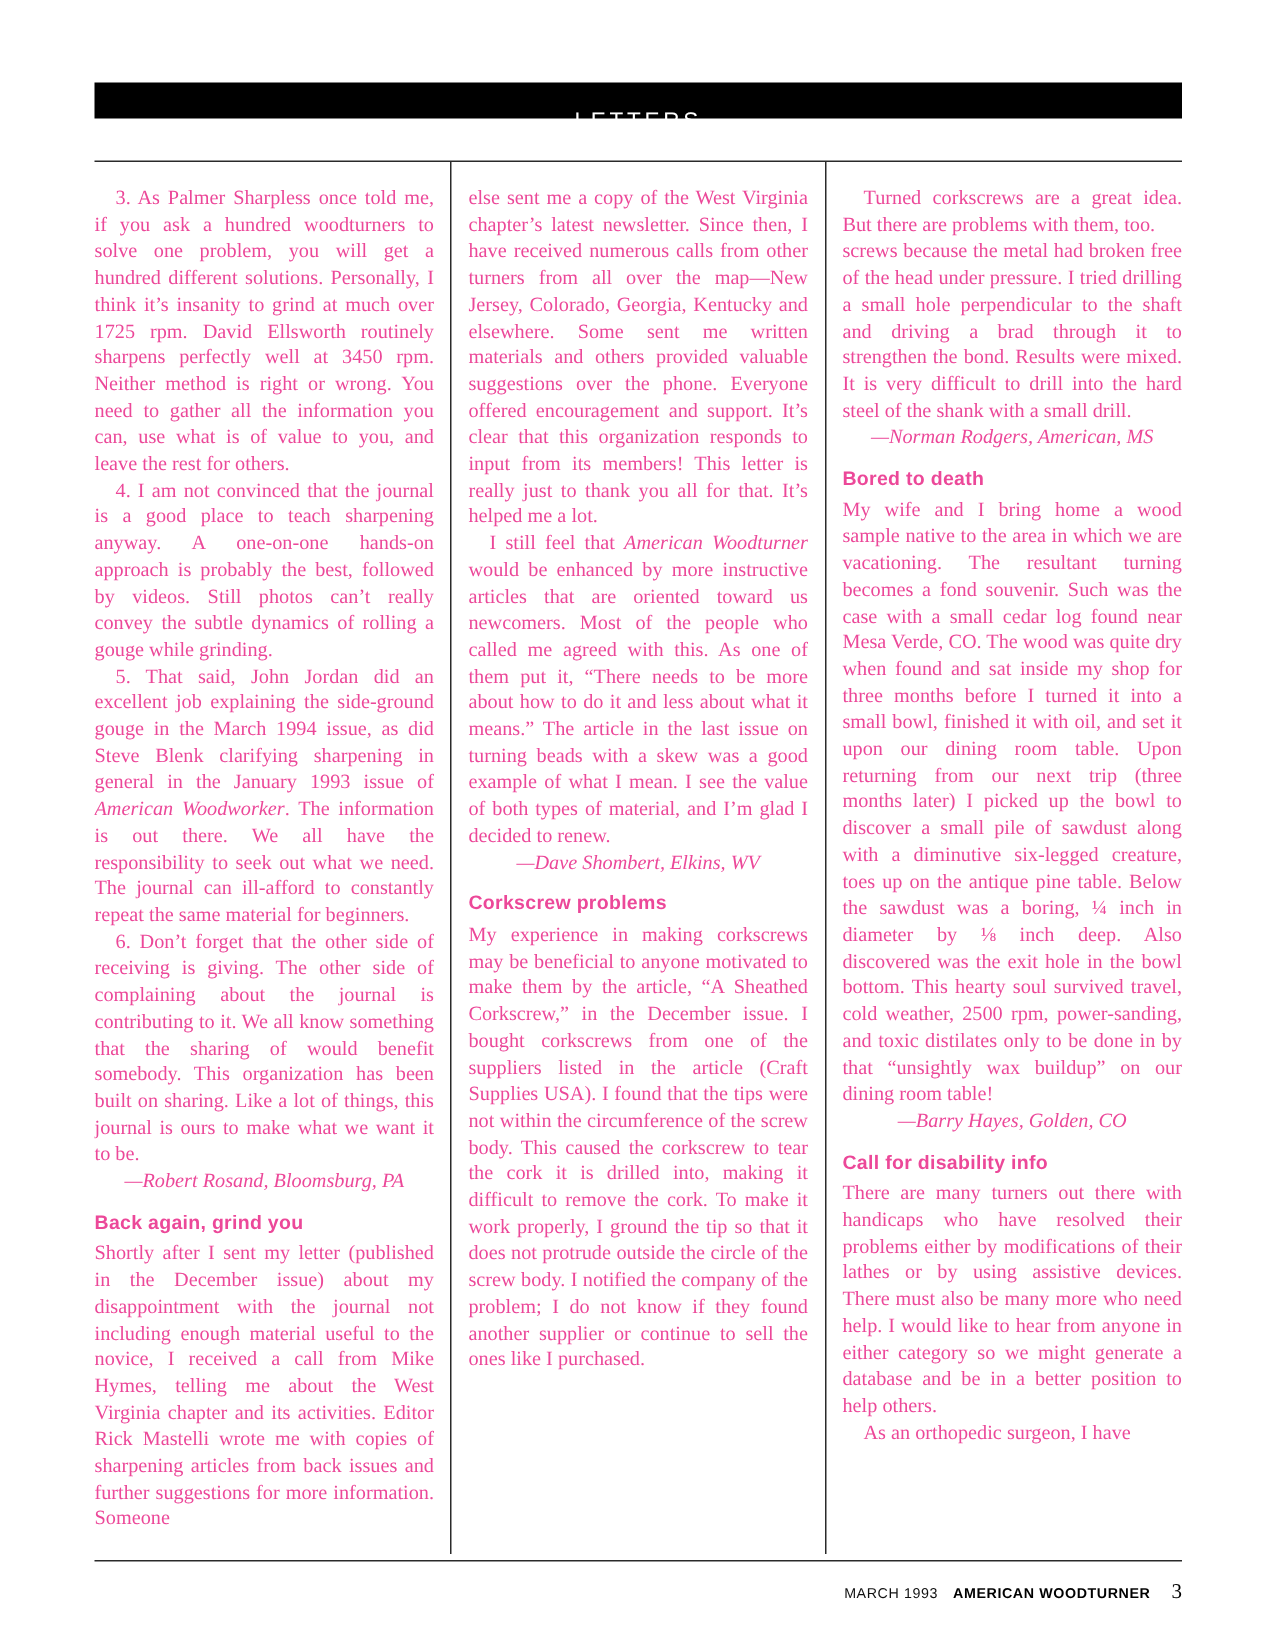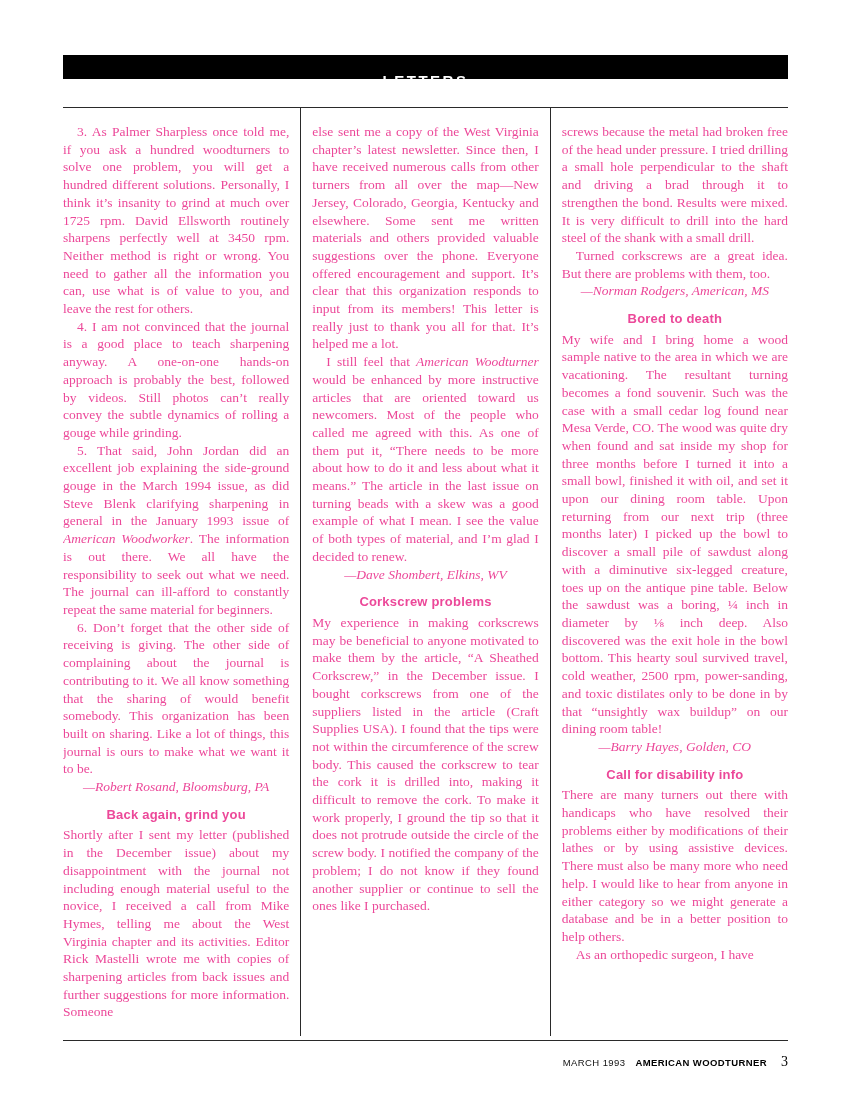--- a/index.html
+++ b/index.html
@@ -15,21 +15,21 @@
   .letters-bar {
     position: absolute;
     left: 63px; top: 55px;
     width: 725px; height: 24px;
     background: #000;
     color: #fff;
     display: flex; align-items: center; justify-content: center;
   }
   .letters-title {
     font-family: "Liberation Sans", sans-serif;
-    font-weight: 700;
+    font-weight: 400;
     font-size: 15px;
     letter-spacing: 2.5px;
     margin-top: 27px;
   }
   .top-rule {
     position: absolute;
     left: 63px; top: 107px;
     width: 725px; height: 1px;
     background: #2a2a2a;
   }
@@ -60,21 +60,21 @@
     font-style: italic;
     text-align: center;
     margin: 0;
   }
   h3.heading {
     font-family: "Liberation Sans", sans-serif;
     font-size: 13px;
     font-weight: 700;
     letter-spacing: 0.2px;
     margin: 10px 0 3px 0;
-    text-align: center;
+    text-align: left;
   }
   .footer-rule {
     position: absolute;
     left: 63px; top: 1040px;
     width: 725px; height: 1px;
     background: #2a2a2a;
   }
   .footer {
     position: absolute;
     right: 62px; top: 1054px;
@@ -125,22 +125,22 @@
       <div class="divider"></div>
       <div class="column">
         <p class="para">else sent me a copy of the West Virginia chapter’s latest newsletter. Since then, I have received numerous calls from other turners from all over the map—New Jersey, Colorado, Georgia, Kentucky and elsewhere. Some sent me written materials and others provided valuable suggestions over the phone. Everyone offered encouragement and support. It’s clear that this organization responds to input from its members! This letter is really just to thank you all for that. It’s helped me a lot.</p>
         <p class="para indent">I still feel that <em>American Woodturner</em> would be enhanced by more instructive articles that are oriented toward us newcomers. Most of the people who called me agreed with this. As one of them put it, “There needs to be more about how to do it and less about what it means.” The article in the last issue on turning beads with a skew was a good example of what I mean. I see the value of both types of material, and I’m glad I decided to renew.</p>
         <p class="signature">—Dave Shombert, Elkins, WV</p>
         <h3 class="heading">Corkscrew problems</h3>
         <p class="para">My experience in making corkscrews may be beneficial to anyone motivated to make them by the article, “A Sheathed Corkscrew,” in the December issue. I bought corkscrews from one of the suppliers listed in the article (Craft Supplies USA). I found that the tips were not within the circumference of the screw body. This caused the corkscrew to tear the cork it is drilled into, making it difficult to remove the cork. To make it work properly, I ground the tip so that it does not protrude outside the circle of the screw body. I notified the company of the problem; I do not know if they found another supplier or continue to sell the ones like I purchased.</p>
       </div>
       <div class="divider"></div>
       <div class="column">
+        <p class="para indent">Turned corkscrews are a great idea. But there are problems with them, too.</p>
         <p class="para">screws because the metal had broken free of the head under pressure. I tried drilling a small hole perpendicular to the shaft and driving a brad through it to strengthen the bond. Results were mixed. It is very difficult to drill into the hard steel of the shank with a small drill.</p>
-        <p class="para indent">Turned corkscrews are a great idea. But there are problems with them, too.</p>
         <p class="signature">—Norman Rodgers, American, MS</p>
         <h3 class="heading">Bored to death</h3>
         <p class="para">My wife and I bring home a wood sample native to the area in which we are vacationing. The resultant turning becomes a fond souvenir. Such was the case with a small cedar log found near Mesa Verde, CO. The wood was quite dry when found and sat inside my shop for three months before I turned it into a small bowl, finished it with oil, and set it upon our dining room table. Upon returning from our next trip (three months later) I picked up the bowl to discover a small pile of sawdust along with a diminutive six-legged creature, toes up on the antique pine table. Below the sawdust was a boring, ¼ inch in diameter by ⅛ inch deep. Also discovered was the exit hole in the bowl bottom. This hearty soul survived travel, cold weather, 2500 rpm, power-sanding, and toxic distilates only to be done in by that “unsightly wax buildup” on our dining room table!</p>
         <p class="signature">—Barry Hayes, Golden, CO</p>
         <h3 class="heading">Call for disability info</h3>
         <p class="para">There are many turners out there with handicaps who have resolved their problems either by modifications of their lathes or by using assistive devices. There must also be many more who need help. I would like to hear from anyone in either category so we might generate a database and be in a better position to help others.</p>
         <p class="para indent">As an orthopedic surgeon, I have</p>
       </div>
     </div>
 

